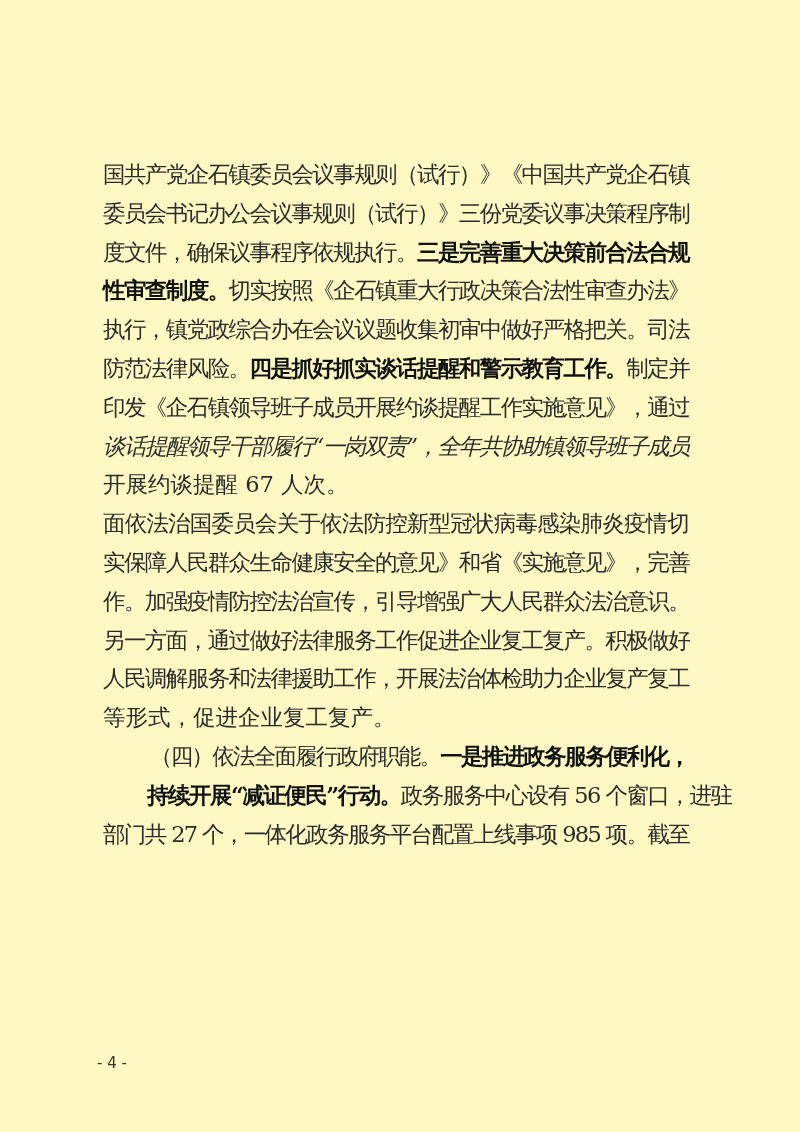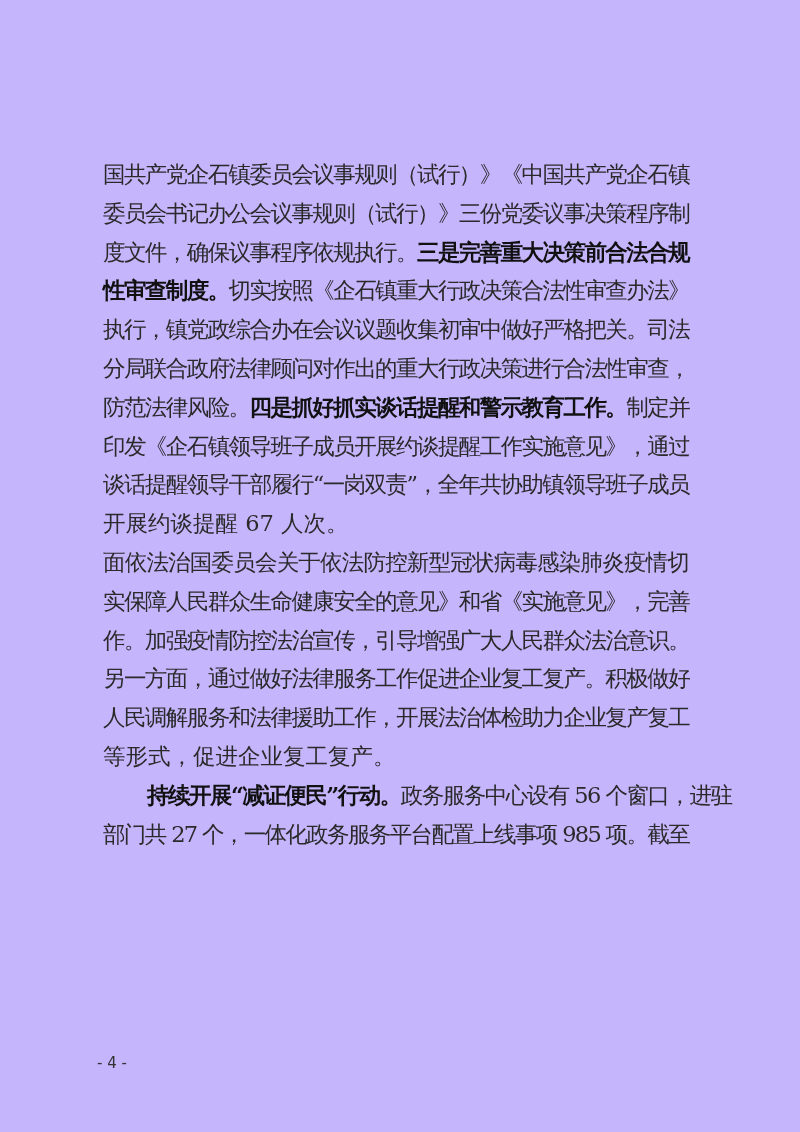--- a/index.html
+++ b/index.html
@@ -13,21 +13,21 @@
     position: relative;
     overflow: hidden;
     font-family: "DejaVu Serif", "Liberation Serif", serif;
     color: #2a2a2a;
   }
   .page {
     position: absolute;
     left: 0; top: 0;
     width: 800px;
     height: 1132px;
-    background: #c4b5fd;
+    background: #fef9c3;
   }
   .body-text {
     position: absolute;
     left: 103px;
     top: 155px;
     width: 586px;
   }
   .line {
     height: 38.8px;
     line-height: 38.8px;
@@ -59,28 +59,28 @@
 </head>
 <body>
 
 <div class="page">
   <div class="body-text" id="body-text">
       <div class="line" style="letter-spacing: -1.62963px;"><span class="seg">国共产党企石镇委员会议事规则（试行）》《中国共产党企石镇</span></div>
       <div class="line" style="letter-spacing: -1.62963px;"><span class="seg">委员会书记办公会议事规则（试行）》三份党委议事决策程序制</span></div>
       <div class="line" style="letter-spacing: -1.62963px;"><span class="seg">度文件，确保议事程序依规执行。</span><span class="seg-bold">三是完善重大决策前合法合规</span></div>
       <div class="line" style="letter-spacing: -1.62963px;"><span class="seg-bold">性审查制度。</span><span class="seg">切实按照《企石镇重大行政决策合法性审查办法》</span></div>
       <div class="line" style="letter-spacing: -1.62963px;"><span class="seg">执行，镇党政综合办在会议议题收集初审中做好严格把关。司法</span></div>
-      <div class="line" style="letter-spacing: -1.62963px;"><span class="seg">分局联合政府法律顾问对作出的重大行政决策进行合法性审查，</span></div>
       <div class="line" style="letter-spacing: -1.62963px;"><span class="seg">防范法律风险。</span><span class="seg-bold">四是抓好抓实谈话提醒和警示教育工作。</span><span class="seg">制定并</span></div>
       <div class="line" style="letter-spacing: -1.62963px;"><span class="seg">印发《企石镇领导班子成员开展约谈提醒工作实施意见》，通过</span></div>
-      <div class="line" style="letter-spacing: -1.58984px;"><span class="seg">谈话提醒领导干部履行“一岗双责”，全年共协助镇领导班子成员</span></div>
+      <div class="line" style="letter-spacing: -1.58984px; font-style: italic;"><span class="seg">谈话提醒领导干部履行“一岗双责”，全年共协助镇领导班子成员</span></div>
       <div class="line last"><span class="seg">开展约谈提醒 67 人次。</span></div>
       <div class="line" style="letter-spacing: -0.826923px;"><span class="seg">面依法治国委员会关于依法防控新型冠状病毒感染肺炎疫情切</span></div>
       <div class="line" style="letter-spacing: -1.62963px;"><span class="seg">实保障人民群众生命健康安全的意见》和省《实施意见》，完善</span></div>
       <div class="line" style="letter-spacing: -1.62963px;"><span class="seg">作。加强疫情防控法治宣传，引导增强广大人民群众法治意识。</span></div>
       <div class="line" style="letter-spacing: -1.62963px;"><span class="seg">另一方面，通过做好法律服务工作促进企业复工复产。积极做好</span></div>
       <div class="line" style="letter-spacing: -1.62963px;"><span class="seg">人民调解服务和法律援助工作，开展法治体检助力企业复产复工</span></div>
       <div class="line last"><span class="seg">等形式，促进企业复工复产。</span></div>
+      <div class="line indent" style="letter-spacing: -1.84px;"><span class="seg">（四）依法全面履行政府职能。</span><span class="seg-bold">一是推进政务服务便利化，</span></div>
       <div class="line" style="letter-spacing: -1.51094px; margin-left: 44px;"><span class="seg-bold">持续开展“减证便民”行动。</span><span class="seg">政务服务中心设有 56 个窗口，进驻</span></div>
       <div class="line" style="letter-spacing: -1.69336px;"><span class="seg">部门共 27 个，一体化政务服务平台配置上线事项 985 项。截至</span></div>
     </div>
   <div class="page-number">- 4 -</div>
 </div>
 
 </body></html>

